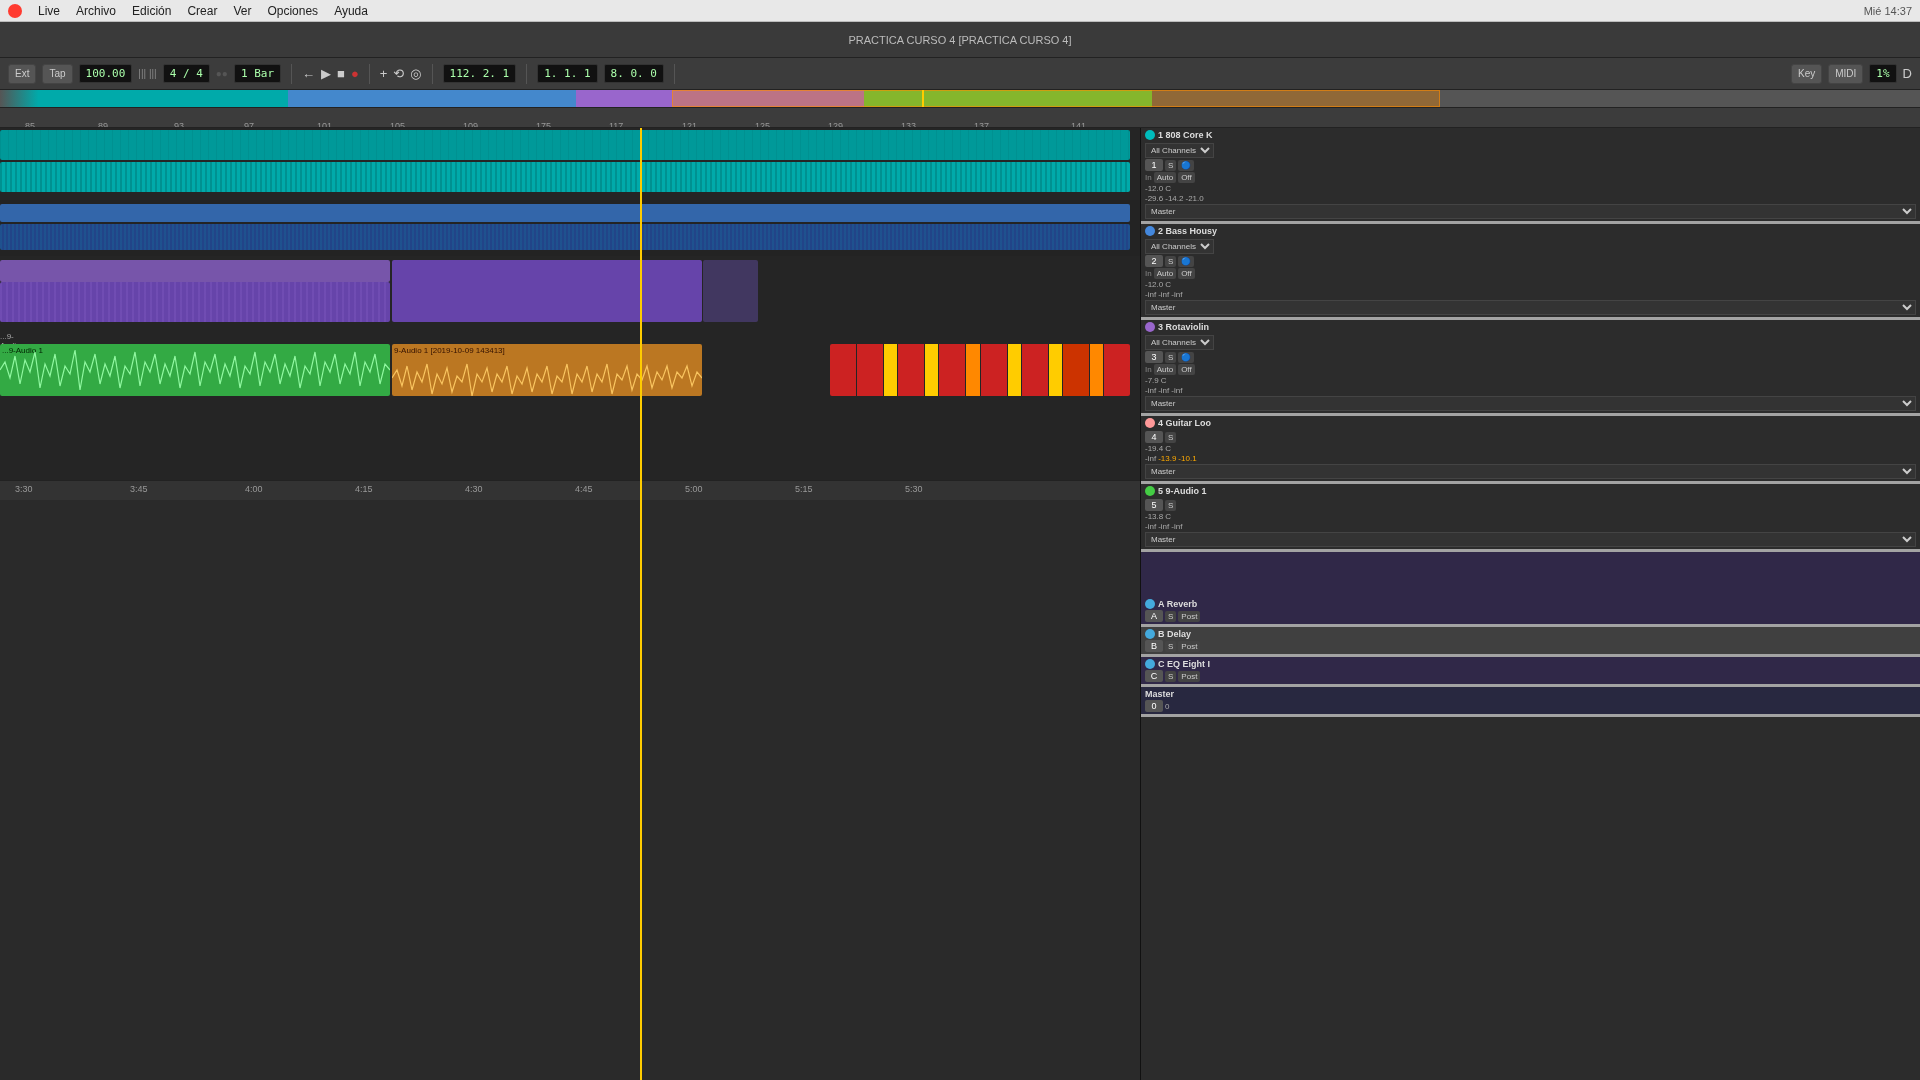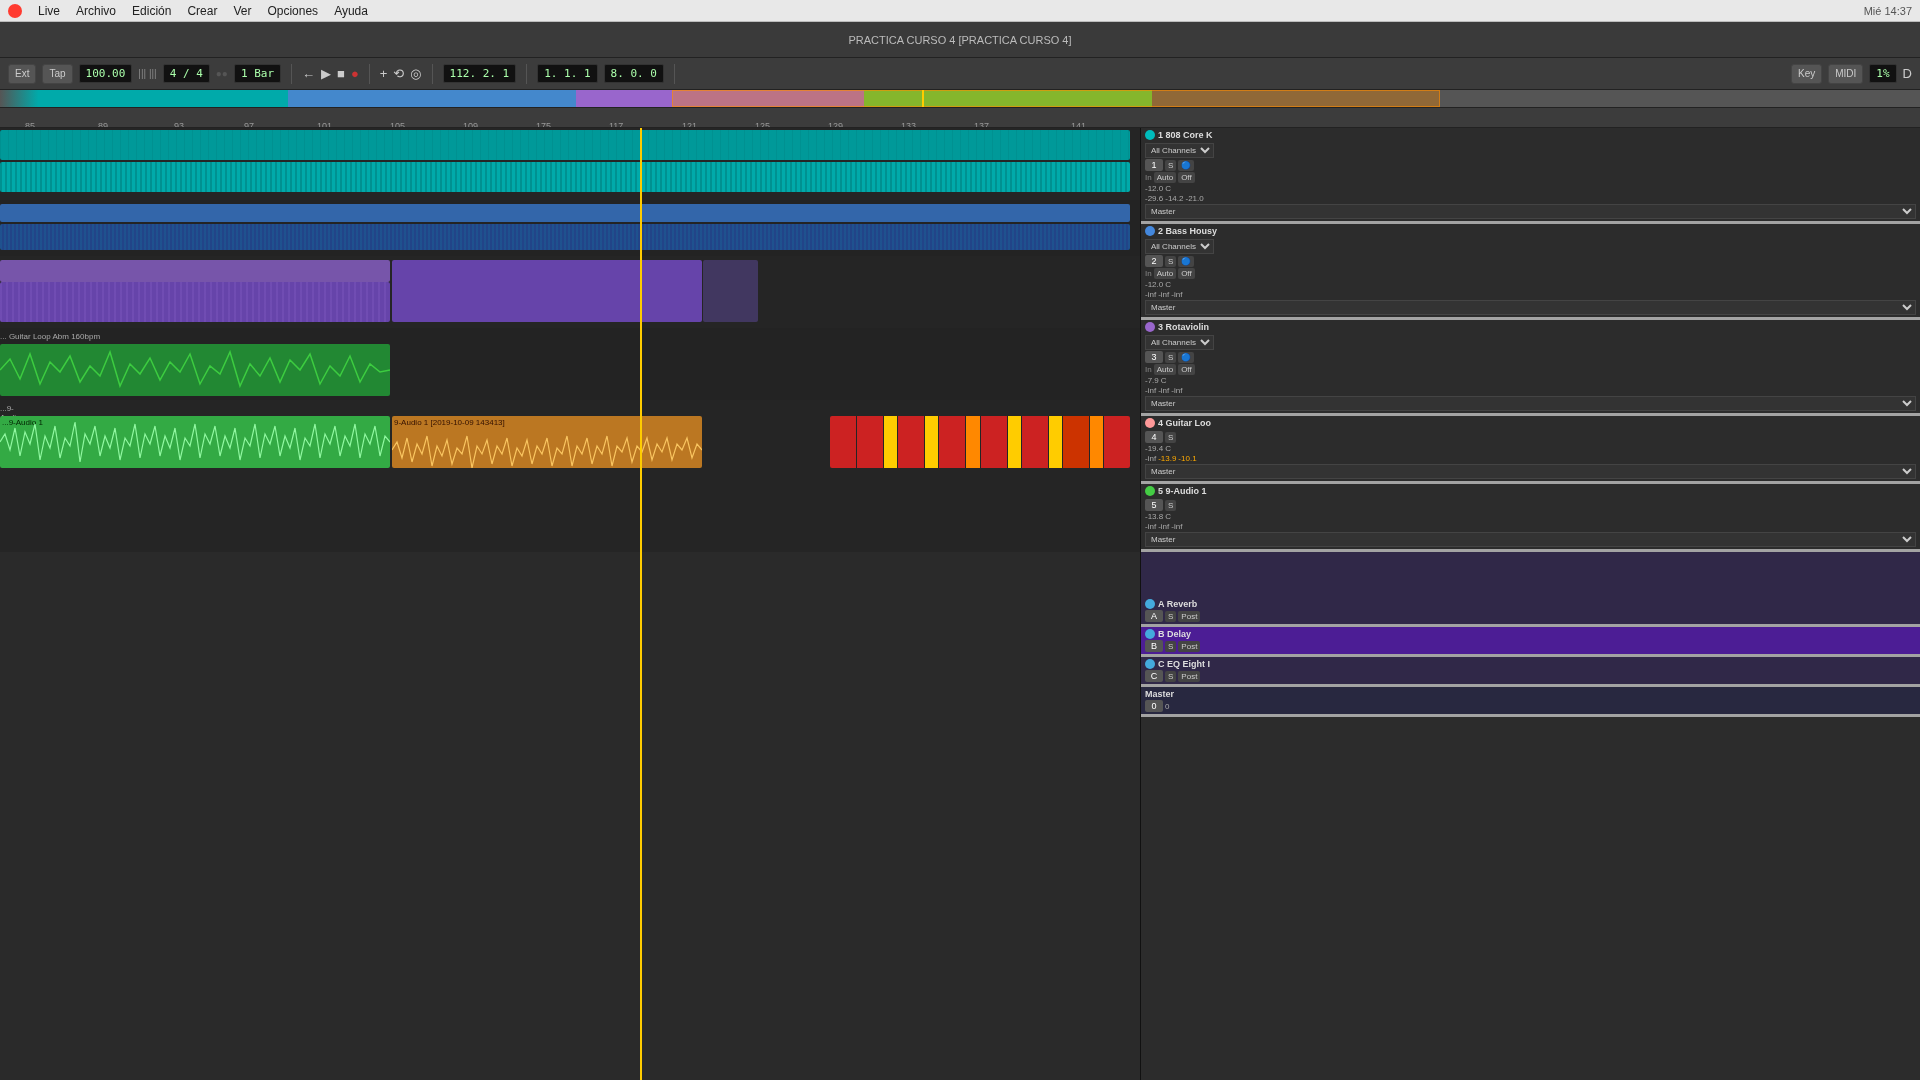--- a/index.html
+++ b/index.html
@@ -160,29 +160,20 @@
 
         <div class="track-lane" style="height:72px;background:#252525;position:relative;">
           <div style="position:absolute;left:0;top:4px;width:390px;height:22px;background:#7755aa;border-radius:2px;"></div>
           <div style="position:absolute;left:0;top:26px;width:390px;height:40px;background:#6644aa;border-radius:2px;overflow:hidden;">
             <div style="height:100%;background:repeating-linear-gradient(90deg,rgba(200,150,255,0.1) 0px,rgba(200,150,255,0.1) 2px,transparent 2px,transparent 6px);"></div>
           </div>
           <div style="position:absolute;left:392px;top:4px;width:310px;height:62px;background:#6644aa;border-radius:2px;"></div>
           <div style="position:absolute;left:703px;top:4px;width:55px;height:62px;background:#554488;border-radius:2px;opacity:0.6;"></div>
         </div>
 
-        <div class="track-lane" style="height:72px;background:#232323;position:relative;">
-          <div style="position:absolute;left:0;top:4px;width:18px;height:10px;color:#aaa;font-size:8px;white-space:nowrap;">... Guitar Loop Abm 160bpm</div>
-          <div style="position:absolute;left:0;top:16px;width:390px;height:52px;background:#228833;border-radius:2px;overflow:hidden;">
-
-            <svg width="390" height="52" style="position:absolute;top:0;left:0;">
-              <polyline points="0,26 10,15 20,35 30,10 40,40 50,18 60,28 70,12 80,38 90,22 100,32 110,8 120,42 130,20 140,30 150,14 160,36 170,18 180,28 190,10 200,40 210,22 220,30 230,8 240,42 250,20 260,32 270,14 280,38 290,16 300,26 310,10 320,40 330,22 340,32 350,12 360,38 370,20 380,28 390,26" fill="none" stroke="#44dd44" stroke-width="1.5" opacity="0.8"></polyline>
-            </svg>
-          </div>
-        </div>
 
         <div class="track-lane" style="height:72px;background:#252525;position:relative;">
           <div style="position:absolute;left:0;top:4px;width:18px;height:10px;color:#aaa;font-size:8px;">...9-Audio 1</div>
 
           <div style="position:absolute;left:0;top:16px;width:390px;height:52px;background:#33aa44;border-radius:2px;overflow:hidden;">
             <div style="position:absolute;top:2px;left:2px;font-size:8px;color:#002200;white-space:nowrap;">...9-Audio 1</div>
             <svg width="390" height="52" style="position:absolute;top:0;left:0;">
               <polyline points="0,26 5,18 10,34 15,12 20,40 25,16 30,28 35,8 40,44 45,20 50,32 55,10 60,42 65,22 70,30 75,6 80,46 85,18 90,28 95,10 100,40 105,20 110,32 115,12 120,44 125,22 130,30 135,8 140,42 145,18 150,28 155,10 160,40 165,20 170,32 175,12 180,44 185,22 190,30 195,8 200,42 205,18 210,28 215,10 220,40 225,20 230,32 235,12 240,44 245,22 250,30 255,8 260,42 265,18 270,28 275,10 280,40 285,20 290,32 295,12 300,44 305,22 310,30 315,8 320,42 325,18 330,28 335,10 340,40 345,20 350,30 355,8 360,42 365,18 370,28 375,10 380,40 385,20 390,26" fill="none" stroke="#99ffaa" stroke-width="1.2" opacity="0.9"></polyline>
             </svg>
           </div>
@@ -210,20 +201,31 @@
             <div style="flex:1;background:#cc3300;"></div>
             <div style="flex:0.5;background:#ff8800;"></div>
             <div style="flex:1;background:#cc2222;"></div>
           </div>
         </div>
 
         <div style="position:absolute;top:0;left:640px;bottom:0;width:2px;background:#ffcc00;z-index:10;"></div>
 
         <div style="height:80px;background:#252525;"></div>
 
+        <div style="height:20px;background:#333;border-top:1px solid #222;position:relative;">
+          <span style="position:absolute;left:15px;top:3px;font-size:9px;color:#999;">3:30</span>
+          <span style="position:absolute;left:130px;top:3px;font-size:9px;color:#999;">3:45</span>
+          <span style="position:absolute;left:245px;top:3px;font-size:9px;color:#999;">4:00</span>
+          <span style="position:absolute;left:355px;top:3px;font-size:9px;color:#999;">4:15</span>
+          <span style="position:absolute;left:465px;top:3px;font-size:9px;color:#999;">4:30</span>
+          <span style="position:absolute;left:575px;top:3px;font-size:9px;color:#999;">4:45</span>
+          <span style="position:absolute;left:685px;top:3px;font-size:9px;color:#999;">5:00</span>
+          <span style="position:absolute;left:795px;top:3px;font-size:9px;color:#999;">5:15</span>
+          <span style="position:absolute;left:905px;top:3px;font-size:9px;color:#999;">5:30</span>
+        </div>
 
       </div>
 
       <div id="mixer-panel" style="flex:1;background:#2c2c2c;border-left:1px solid #111;overflow-y:auto;min-width:200px;">
 
 
         <div class="channel-strip">
           <div style="display:flex;align-items:center;gap:3px;margin-bottom:2px;">
             <div style="width:10px;height:10px;background:#00bbbb;border-radius:50%;"></div>
             <span class="channel-name">1 808 Core K</span>
@@ -360,21 +362,21 @@
             <div style="width:10px;height:10px;background:#44aadd;border-radius:50%;"></div>
             <span class="channel-name">A Reverb</span>
           </div>
           <div class="channel-controls">
             <span class="ch-num">A</span>
             <button class="ch-btn">S</button>
             <button class="ch-btn">Post</button>
           </div>
         </div>
 
-        <div class="channel-strip" style="background:#4c1d95;">
+        <div class="channel-strip" style="background:#404040;">
           <div style="display:flex;align-items:center;gap:3px;">
             <div style="width:10px;height:10px;background:#44aadd;border-radius:50%;"></div>
             <span class="channel-name">B Delay</span>
           </div>
           <div class="channel-controls">
             <span class="ch-num">B</span>
             <button class="ch-btn">S</button>
             <button class="ch-btn">Post</button>
           </div>
         </div>

